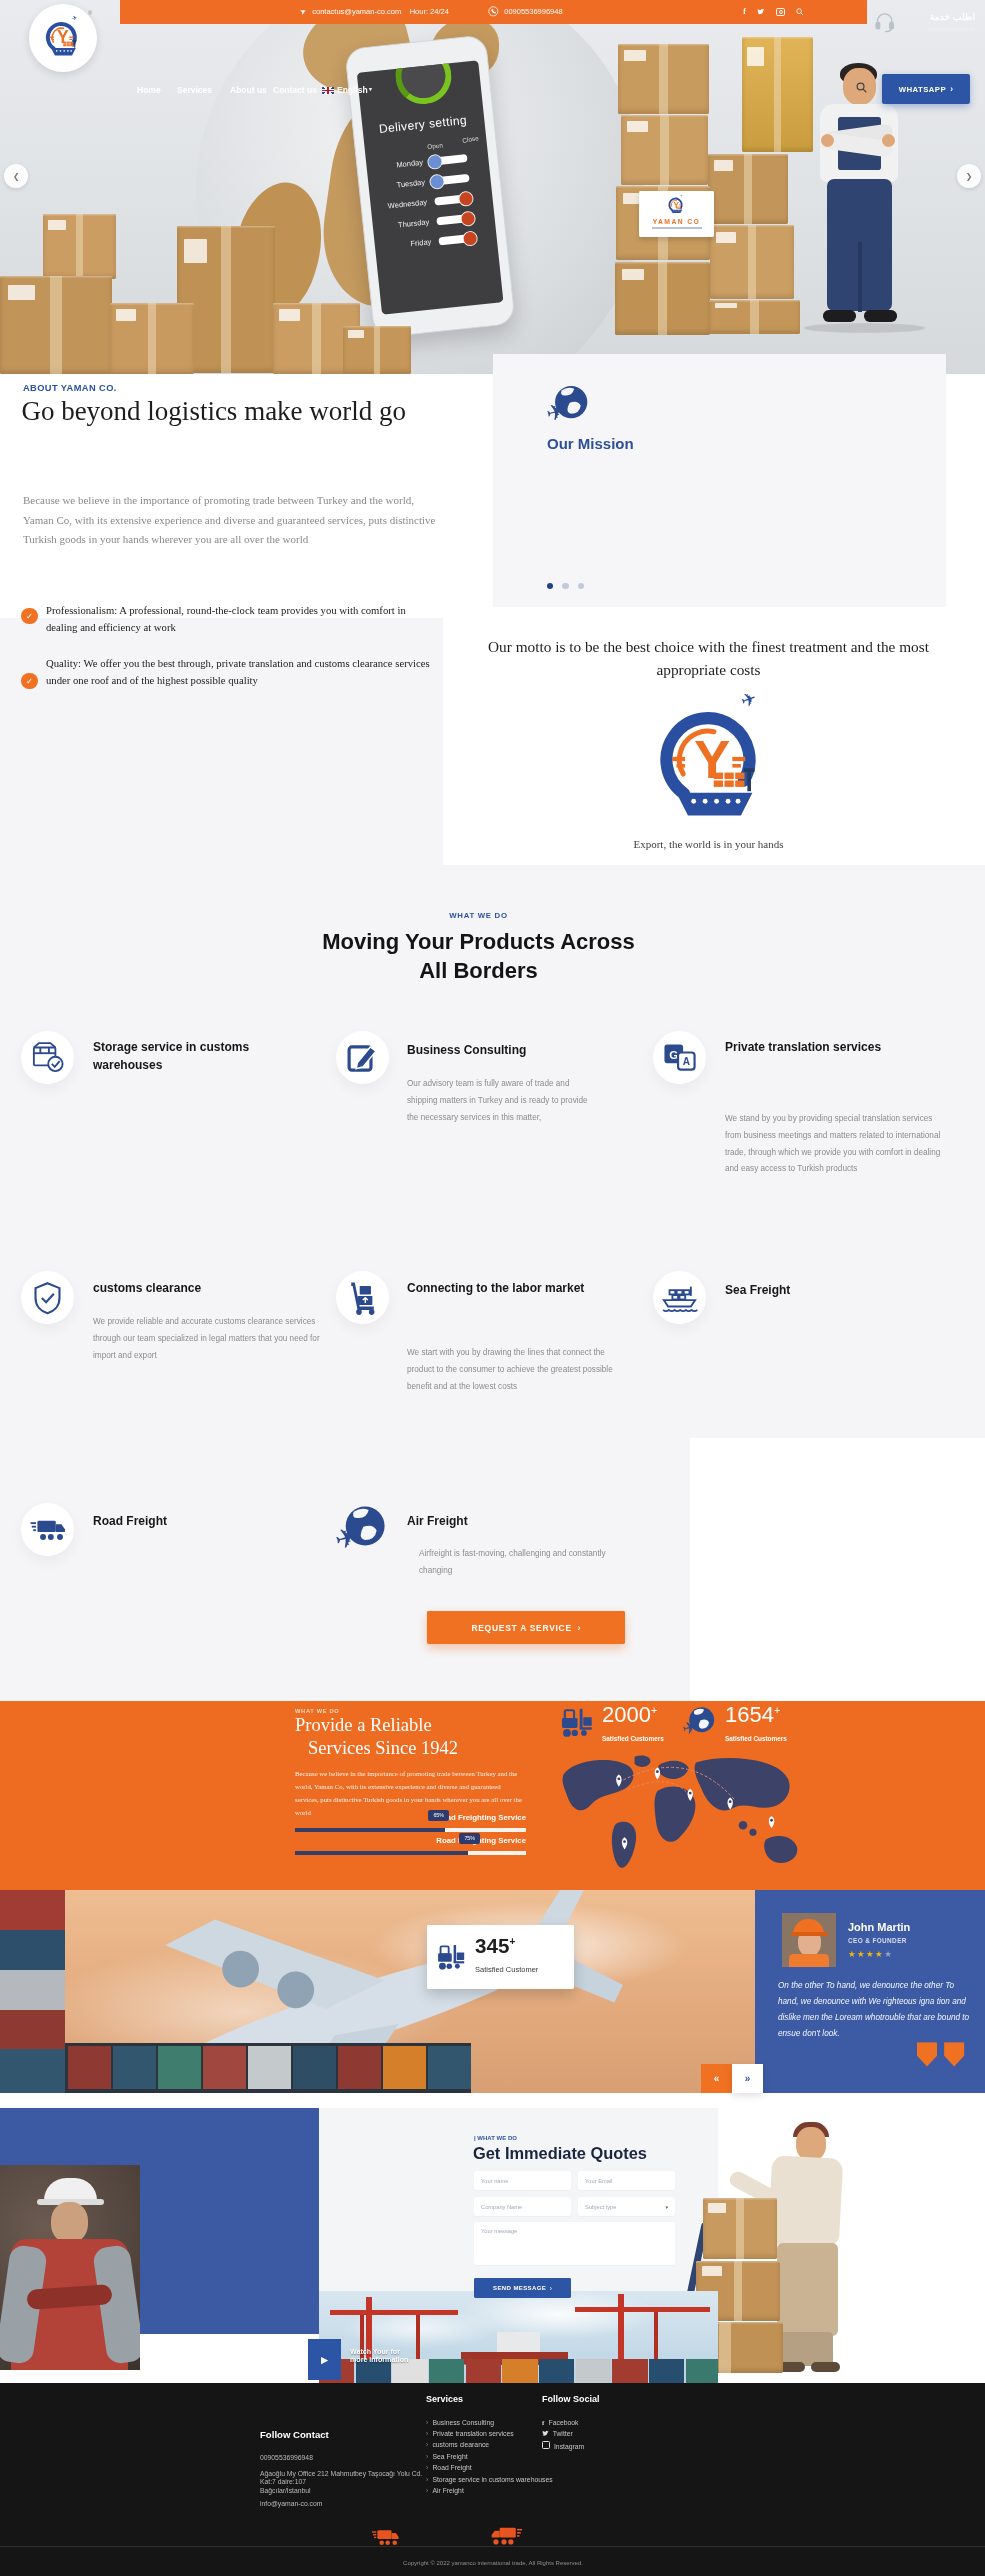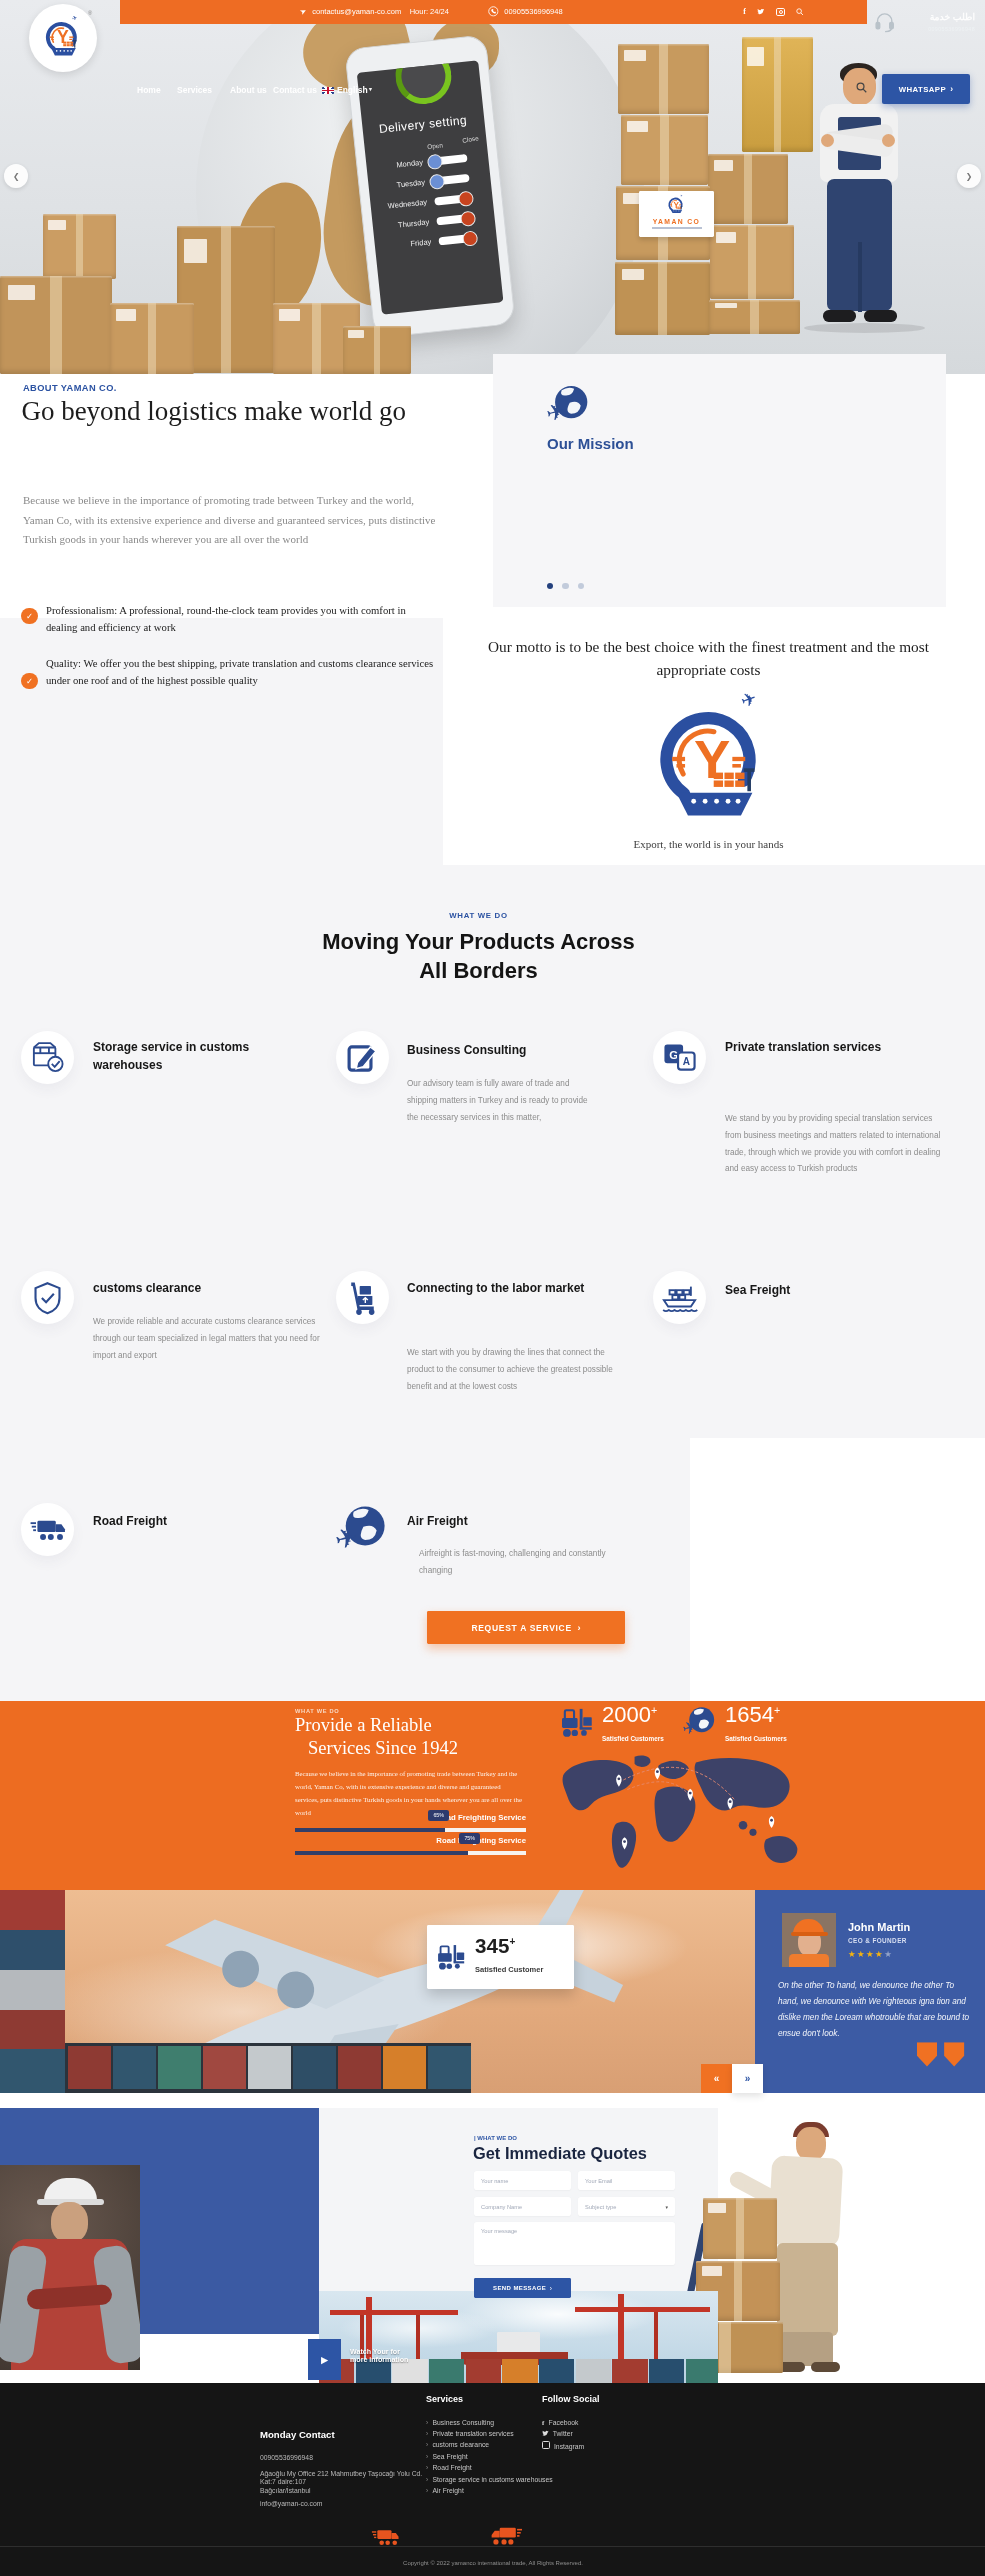--- a/index.html
+++ b/index.html
@@ -330,21 +330,21 @@
   <div class="ab" style="left:23px;top:383px;font-size:9.3px;font-weight:bold;color:#2b52a2;letter-spacing:0.4px">ABOUT YAMAN CO.</div>
   <div class="ab serif" style="left:21.4px;top:396px;width:427px;font-size:27px;line-height:1.18;color:#1d1d1d">Go beyond logistics make world go</div>
   <div class="ab serif" style="left:23px;top:491px;width:419px;font-size:11px;line-height:1.78;color:#8a8a8a">Because we believe in the importance of promoting trade between Turkey and the world, Yaman Co, with its extensive experience and diverse and guaranteed services, puts distinctive Turkish goods in your hands wherever you are all over the world</div>
   <div class="ab" style="left:21.4px;top:608px;width:16.4px;height:16.4px;border-radius:50%;background:#f07122;color:#fff;display:flex;align-items:center;justify-content:center;font-size:8.5px">
       <span>✓</span>
     </div>
   <div class="ab serif" style="left:46px;top:602px;width:388px;font-size:10.7px;line-height:1.6;color:#222">Professionalism: A professional, round-the-clock team provides you with comfort in dealing and efficiency at work</div>
   <div class="ab" style="left:21.4px;top:673px;width:16.4px;height:16.4px;border-radius:50%;background:#f07122;color:#fff;display:flex;align-items:center;justify-content:center;font-size:8.5px">
       <span>✓</span>
     </div>
-  <div class="ab serif" style="left:46px;top:655px;width:388px;font-size:10.7px;line-height:1.6;color:#222">Quality: We offer you the best shipping, private translation and customs clearance services under one roof and of the highest possible quality</div>
+  <div class="ab serif" style="left:46px;top:655px;width:388px;font-size:10.7px;line-height:1.6;color:#222">Quality: We offer you the best through, private translation and customs clearance services under one roof and of the highest possible quality</div>
 
   <div class="ab" style="left:493px;top:354px;width:453px;height:253px;background:#f6f6f8">
     <svg class="ab" width="44" height="44" style="left:54px;top:28.5px;color:#2c4b8f" viewBox="0 0 62 62">
         <use href="#globeplane"></use>
       </svg>
     <div class="ab" style="left:54px;top:81px;font-size:15px;font-weight:bold;color:#2d5096">Our Mission</div>
     <div class="ab" style="left:54px;top:225px">
       <span class="dot" style="background:#24417d"></span>
       <span class="dot" style="background:#c2cbdb"></span>
       <span class="dot" style="background:#c2cbdb"></span>
@@ -522,21 +522,21 @@
         <div style="width:43px;height:43px;background:#31566e"></div>
       </div>
     </div>
   </div>
 
   <div class="ab" style="left:427px;top:1925px;width:147px;height:64px;background:#fff;border-radius:1.4px;box-shadow:0 5.7px 14.2px rgba(0,0,0,.18)">
     <svg width="30" height="27" style="position:absolute;left:11.4px;top:18.5px;color:#2c4b8f" viewBox="0 0 42 38">
         <use href="#forklift"></use>
       </svg>
     <div class="ab" style="left:48px;top:8.5px;font-size:20.6px;font-weight:bold;color:#1f1f1f"><span>345</span><sup style="font-size:10px">+</sup></div>
-    <div class="ab" style="left:48px;top:40px;font-size:7.5px;font-weight:bold;color:#3a3a3a">Satisfied Customer</div>
+    <div class="ab" style="left:48px;top:40px;font-size:7.5px;font-weight:normal;color:#3a3a3a">Satisfied Customer</div>
   </div>
 
   <div class="ab" style="left:755px;top:1890px;width:231px;height:203px;background:#3c5ba4;overflow:hidden">
     <div class="ab" style="left:27px;top:23px;width:54px;height:54px;background:#8a7463;overflow:hidden">
       <div class="ab" style="left:15.7px;top:15.7px;width:23px;height:27px;background:#e2b08e;border-radius:45%"></div>
       <div class="ab" style="left:11.4px;top:5.7px;width:31px;height:15.7px;background:#f07122;border-radius:15.7px 15.7px 0 0"></div>
       <div class="ab" style="left:8.5px;top:19px;width:37px;height:4.3px;background:#d85f12;border-radius:2.1px"></div>
       <div class="ab" style="left:7.1px;top:41px;width:40px;height:13px;background:#ef7c2e;border-radius:4.3px 4.3px 0 0"></div>
     </div>
     <div class="ab" style="left:93px;top:31px;font-size:11px;font-weight:bold;color:#fff">John Martin</div>
@@ -628,21 +628,21 @@
   </div>
   <div class="ab" style="left:308px;top:2339px;width:33px;height:41px;background:#2d55a5;display:flex;align-items:center;justify-content:center;z-index:3">
       <span style="color:#fff;font-size:9.3px">▶</span>
     </div>
   <div class="ab" style="left:350px;top:2348px;width:78px;color:#fff;font-size:7.1px;font-weight:bold;text-shadow:0 0.7px 1.4px rgba(0,0,0,.4);z-index:3">
     <div>Watch Your for</div>
     <div>more information</div>
   </div>
 
   <div class="ab" style="left:0;top:2383px;width:986px;height:193px;background:#151515">
-    <div class="ab" style="left:260px;top:46px;font-size:9.6px;font-weight:bold;color:#fff">Monday Contact</div>
+    <div class="ab" style="left:260px;top:46px;font-size:9.6px;font-weight:bold;color:#fff">Follow Contact</div>
     <div class="ab" style="left:260px;top:71px;font-size:6.8px;color:#b9b9b9">00905536996948</div>
     <div class="ab" style="left:260px;top:87px;font-size:6.8px;color:#b9b9b9;line-height:1.25">
       <div>Ağaoğlu My Office 212 Mahmutbey Taşocağı Yolu Cd.</div>
       <div>Kat:7 daire:107</div>
       <div>Bağcılar/İstanbul</div>
     </div>
     <div class="ab" style="left:260px;top:117px;font-size:6.8px;color:#b9b9b9">info@yaman-co.com</div>
 
     <div class="ab" style="left:426px;top:11.4px;font-size:9px;font-weight:bold;color:#fff">Services</div>
     <div class="fitem" style="left:426px;top:36px"><span class="fchev">›</span><span>Business Consulting</span></div>

